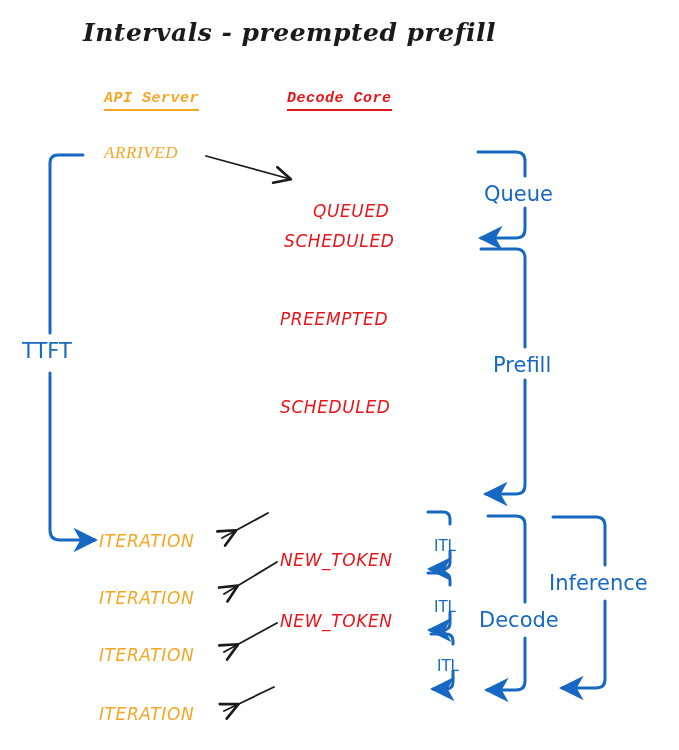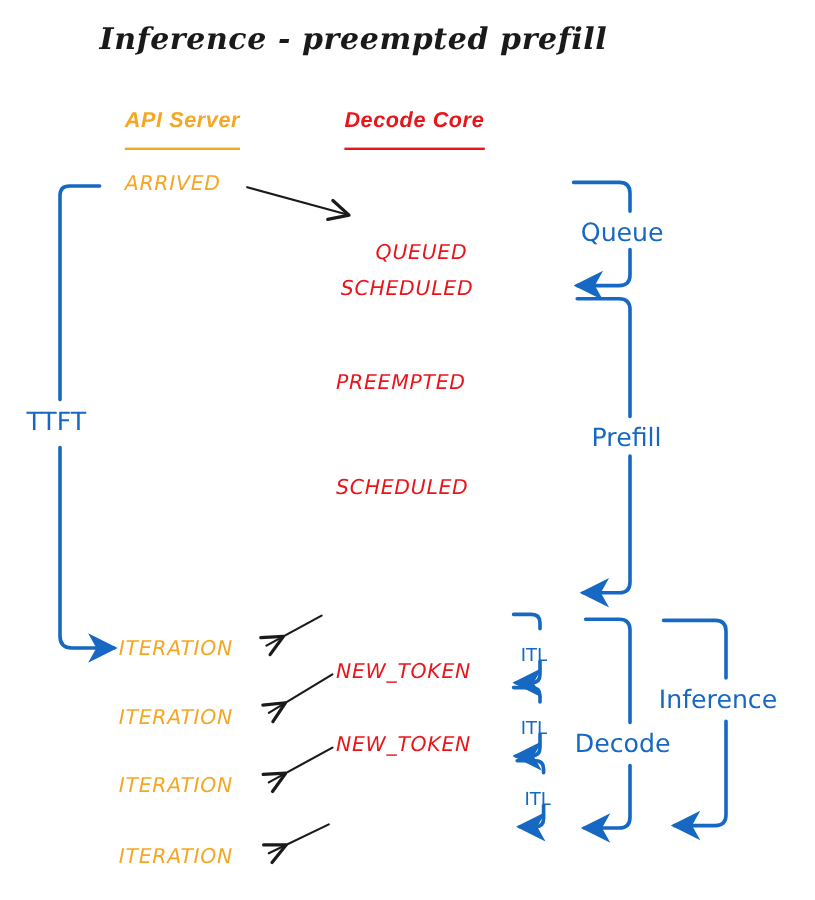--- a/index.html
+++ b/index.html
@@ -22,26 +22,26 @@
     font-family: "DejaVu Serif", serif;
     font-style: italic;
     font-weight: bold;
     font-size: 25px;
     color: #1a1a1a;
     letter-spacing: 0.5px;
   }
 
   
   .col-head {
-    font-family: Liberation Sans, sans-serif;
+    font-family: Liberation Mono, monospace;
     font-style: italic;
     font-weight: bold;
-    font-size: 18px;
+    font-size: 15px;
     letter-spacing: 0.5px;
-    padding-bottom: 12px;
+    padding-bottom: 2px;
   }
   .col-head.api { color: #F5A623; border-bottom: 2px solid #F5A623; }
   .col-head.engine { color: #E8151B; border-bottom: 2px solid #E8151B; }
 
   
   .evt {
     font-family: "DejaVu Sans", sans-serif;
     font-style: italic;
     font-size: 17px;
     letter-spacing: 0.6px;
@@ -62,26 +62,26 @@
     left: 0; top: 0;
     width: 679px; height: 750px;
     pointer-events: none;
   }
 </style>
 </head>
 <body>
 
 <div id="canvas">
 
-  <div class="abs title" style="left:83px; top:18px;">Inference - preempted prefill</div>
+  <div class="abs title" style="left:83px; top:18px;">Intervals - preempted prefill</div>
 
   <div class="abs col-head api" style="left:104px; top:90px;">API Server</div>
   <div class="abs col-head engine" style="left:287px; top:90px;">Decode Core</div>
 
-  <div class="abs evt api" style="left:104px; top:143px;">ARRIVED</div>
+  <div class="abs evt api" style="left:104px; top:143px;font-family:Liberation Serif, serif;">ARRIVED</div>
   <div class="abs evt api" style="left:99px; top:531px;">ITERATION</div>
   <div class="abs evt api" style="left:99px; top:588px;">ITERATION</div>
   <div class="abs evt api" style="left:99px; top:645px;">ITERATION</div>
   <div class="abs evt api" style="left:99px; top:704px;">ITERATION</div>
 
   <div class="abs evt engine" style="left:313px; top:161px;margin-top:40px;">QUEUED</div>
   <div class="abs evt engine" style="left:284px; top:231px;">SCHEDULED</div>
   <div class="abs evt engine" style="left:280px; top:309px;">PREEMPTED</div>
   <div class="abs evt engine" style="left:280px; top:397px;">SCHEDULED</div>
   <div class="abs evt engine" style="left:280px; top:550px;">NEW_TOKEN</div>

